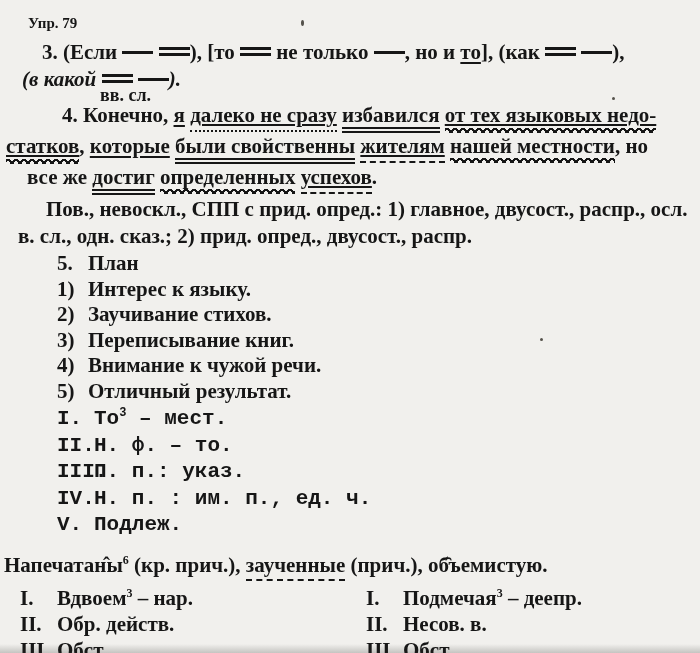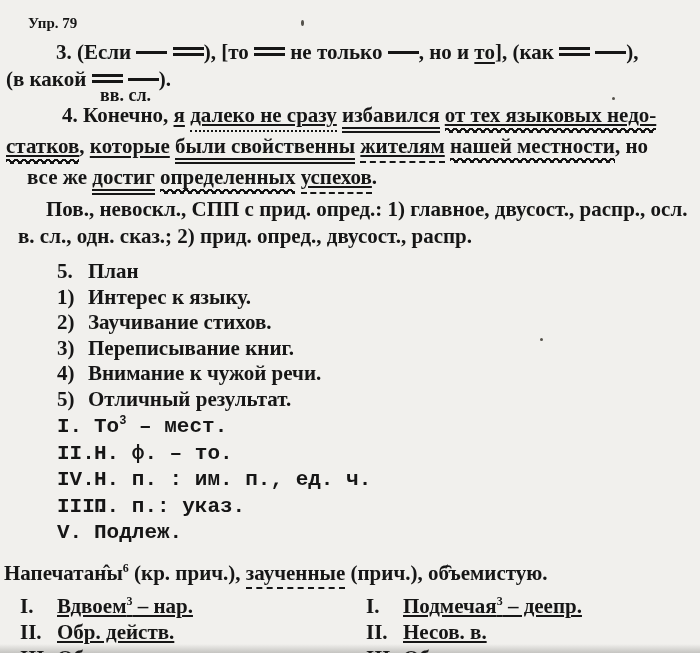--- a/index.html
+++ b/index.html
@@ -8,46 +8,46 @@
     background:#f1f0ed;
     font-family:"Liberation Serif","DejaVu Serif",serif;
     font-weight:700; color:#161616; font-size:21px;
     position:relative;
   }
   .page { padding:8px 10px 0 6px; position:relative; }
 
   .title { font-size:15px; margin:2px 0 3px 22px; line-height:26px; }
 
   .schema { white-space:nowrap; line-height:27px; }
-  .schema.l1 { margin-left:50px; }
-  .schema.l2 { margin-left:0; }
+  .schema.l1 { margin-left:36px; }
+  .schema.l2 { margin-left:16px;font-style:italic; }
 
   .vv { font-size:18px; line-height:12px; margin:-4px 0 0 94px; }
 
   .sent { white-space:nowrap; line-height:27px; }
   .sent.l1 { margin-left:56px; margin-top:1px; }
   .sent.l2 { margin-left:0; }
   .sent.l3 { margin-left:21px; }
 
   .analysis { margin:1px 0 0 12px; text-indent:28px; line-height:27px; width:678px; }
 
   .list .row { white-space:nowrap; }
-  .plan { margin-left:51px; margin-top:9px; }
+  .plan { margin-left:51px; margin-top:1px; }
   .plan .row { line-height:25.5px; height:25.5px; }
   .plan .lab { display:inline-block; width:31px; }
   .roman { margin-left:51px; margin-top:2px; }
   .roman .row { line-height:26.5px; height:26.5px;font-family:Liberation Mono, monospace; }
   .roman .lab { display:inline-block; width:37px; }
 
   .printed { margin:12px 0 4px -2px; white-space:nowrap; line-height:28px; }
 
   .cols { display:flex; margin-top:2px; }
   .col-left  { margin-left:14px; width:346px; }
   .col-right { flex:1; }
-  .cols .row { line-height:26px; height:26px;text-decoration:underline; }
+  .cols .row { line-height:26px; height:26px; }
   .cols .lab { display:inline-block; width:37px; }
 
   sup { font-size:12px; line-height:0; }
 
   
   .u-solid { text-decoration:underline; text-decoration-thickness:2px; text-underline-offset:3px; }
   .u-double { display:inline-block; line-height:1.1; border-bottom:6px double #161616; padding-bottom:0; }
   .u-dashed { display:inline-block; line-height:1.1; border-bottom:2px dashed #161616; padding-bottom:2px; }
   .u-soliddash { display:inline-block; line-height:1.1; text-decoration:underline; text-decoration-thickness:2px; text-underline-offset:2px; border-bottom:2px dashed #161616; padding-bottom:3px; }
   .u-dashdot { display:inline-block; line-height:1.1; text-decoration:underline; text-decoration-thickness:2px; text-underline-offset:2px; border-bottom:2px dotted #161616; padding-bottom:3px; }
@@ -95,22 +95,22 @@
       <div class="row"><span class="lab">1)</span><span class="txt"><span>Интерес к языку.</span></span></div>
       <div class="row"><span class="lab">2)</span><span class="txt"><span>Заучивание стихов.</span></span></div>
       <div class="row"><span class="lab">3)</span><span class="txt"><span>Переписывание книг.</span></span></div>
       <div class="row"><span class="lab">4)</span><span class="txt"><span>Внимание к чужой речи.</span></span></div>
       <div class="row"><span class="lab">5)</span><span class="txt"><span>Отличный результат.</span></span></div>
     </div>
 
   <div class="list roman">
       <div class="row"><span class="lab">I.</span><span class="txt"><span>То</span><sup>3</sup><span> – мест.</span></span></div>
       <div class="row"><span class="lab">II.</span><span class="txt"><span>Н. ф. – то.</span></span></div>
+      <div class="row"><span class="lab">III.</span><span class="txt"><span>П. п.: указ.</span></span></div>
       <div class="row"><span class="lab">IV.</span><span class="txt"><span>Н. п. : им. п., ед. ч.</span></span></div>
-      <div class="row"><span class="lab">III.</span><span class="txt"><span>П. п.: указ.</span></span></div>
       <div class="row"><span class="lab">V.</span><span class="txt"><span>Подлеж.</span></span></div>
     </div>
 
   <div class="printed"><span>Напечатан̂ы</span><sup>6</sup><span> (кр. прич.), </span><span class="u-dashed">заученные</span><span> (прич.), </span><span>об̑ъемистую</span><span>.</span></div>
 
   <div class="cols">
     <div class="list col-left">
         <div class="row"><span class="lab">I.</span><span class="txt"><span>Вдвоем</span><sup>3</sup><span> – нар.</span></span></div>
         <div class="row"><span class="lab">II.</span><span class="txt"><span>Обр. действ.</span></span></div>
         <div class="row"><span class="lab">III.</span><span class="txt"><span>Обст.</span></span></div>

